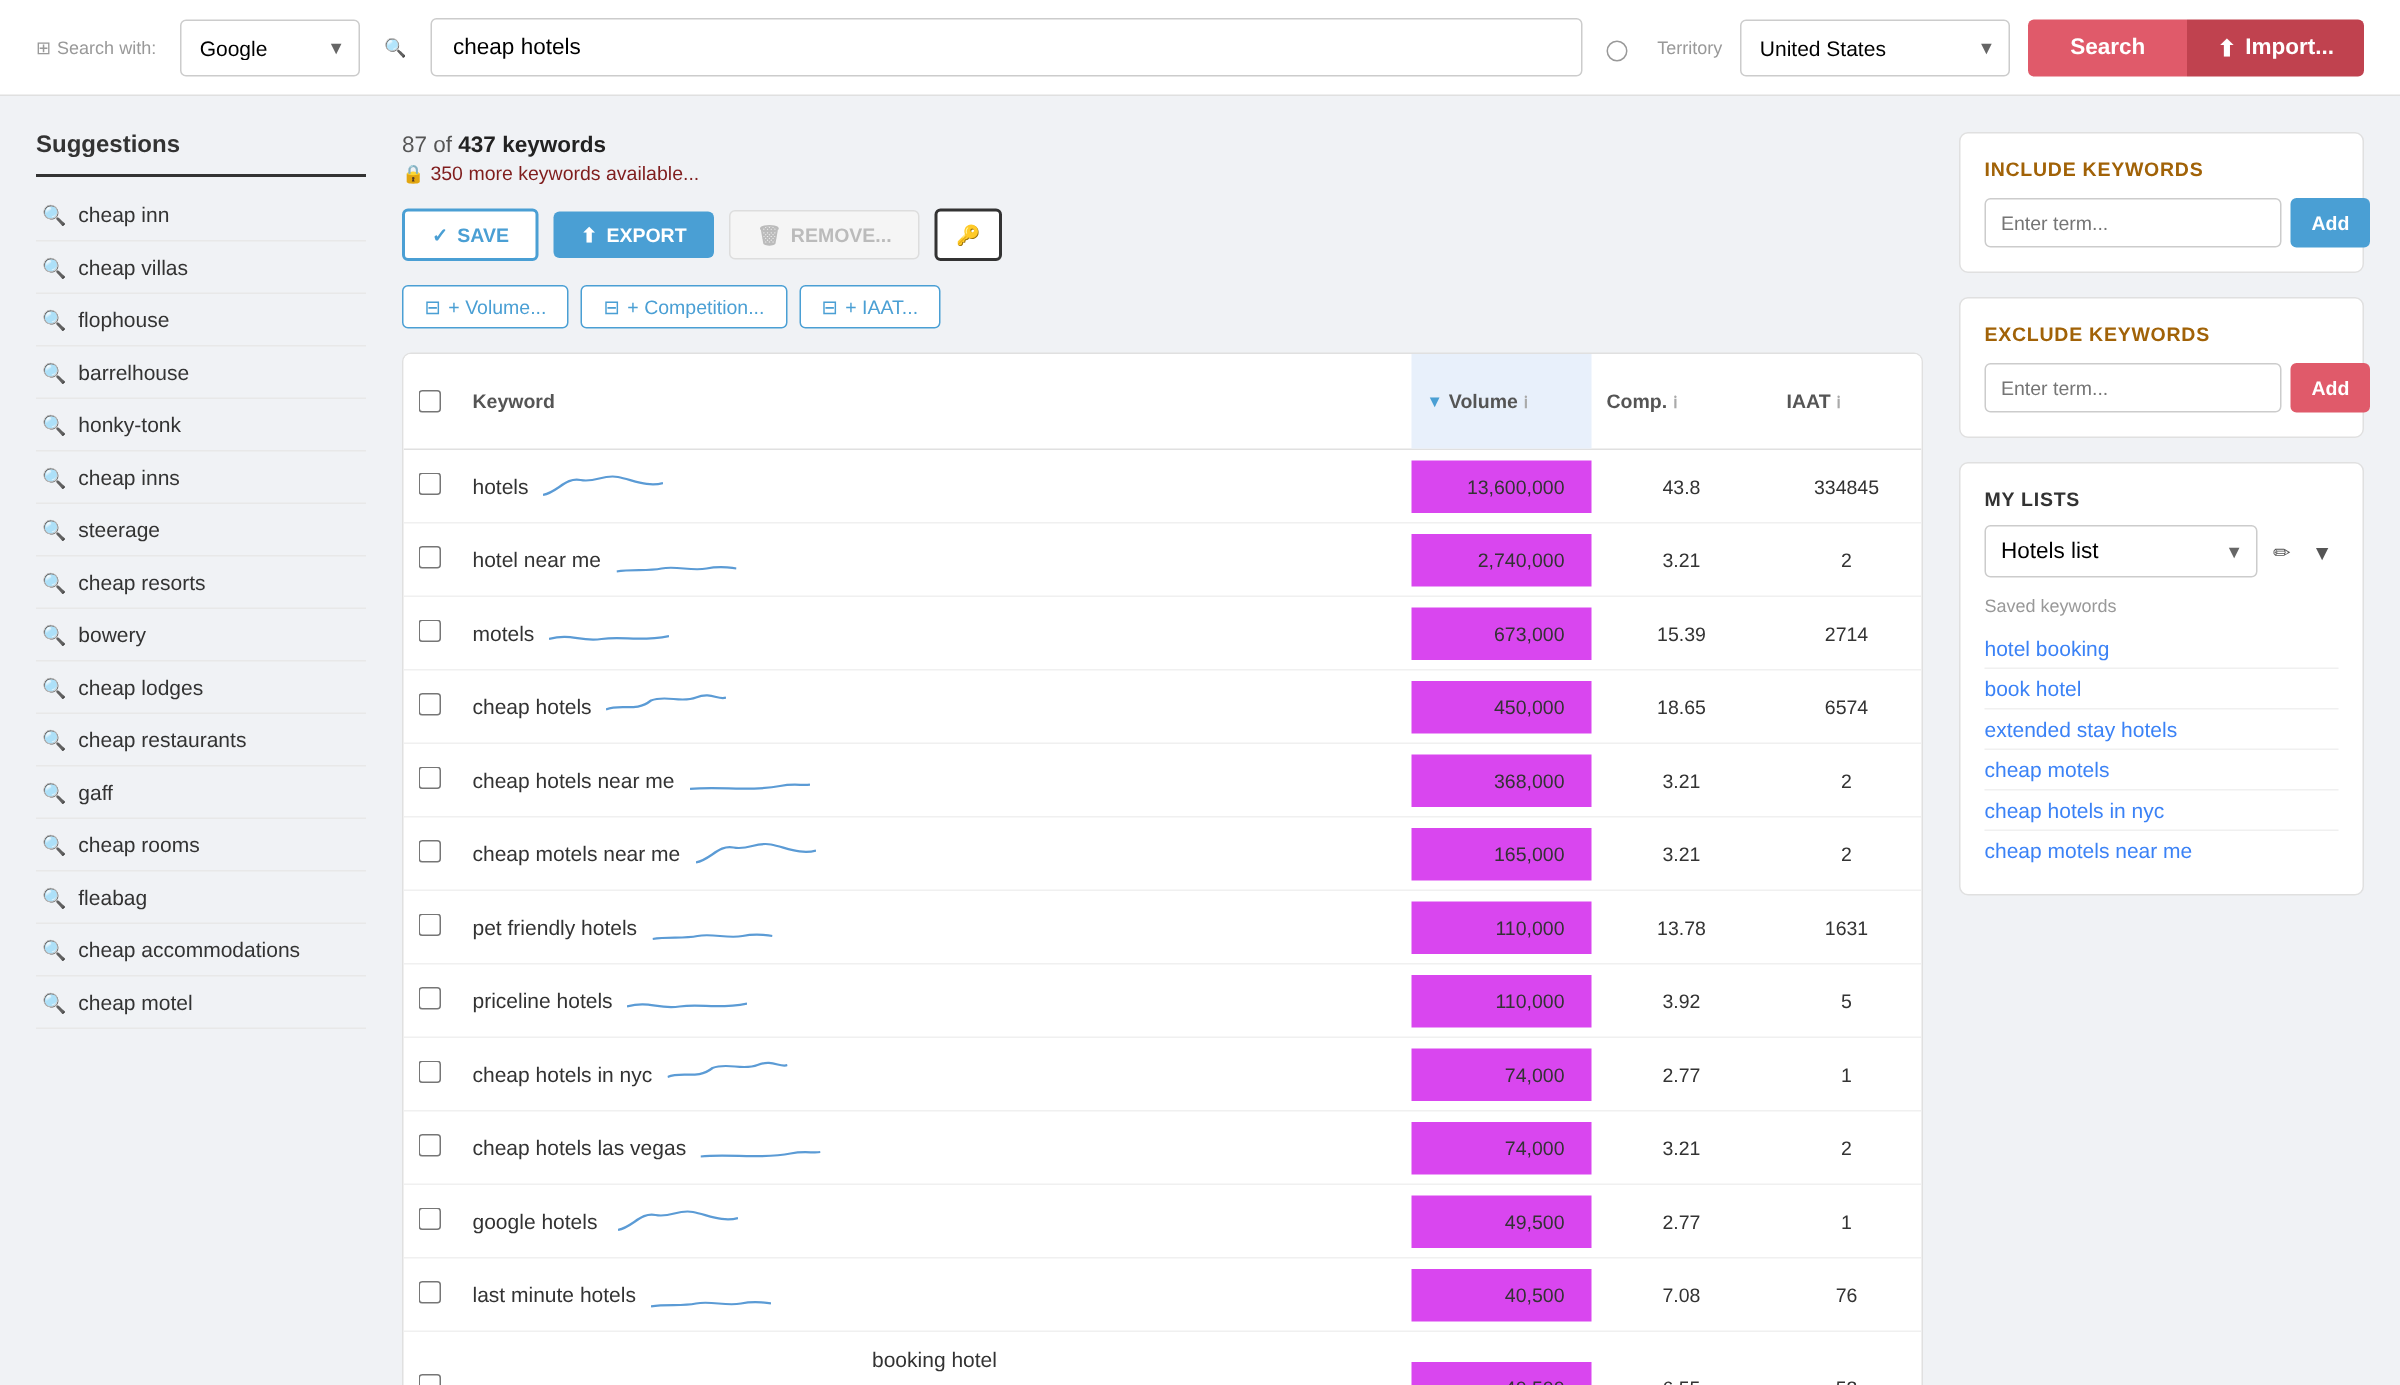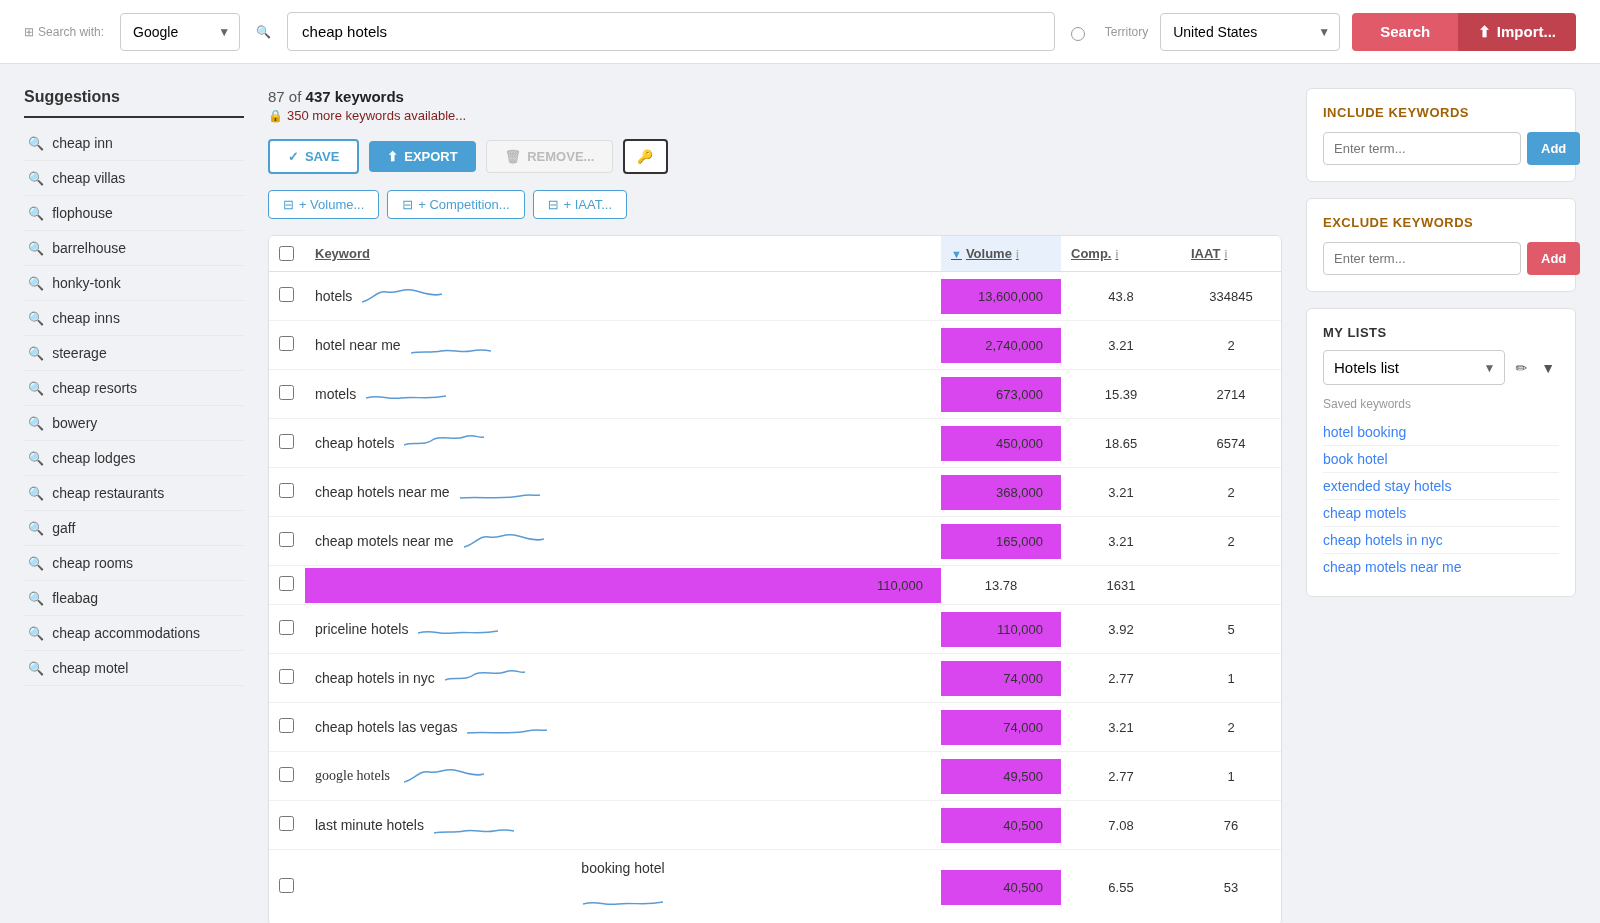--- a/index.html
+++ b/index.html
@@ -47,21 +47,21 @@
     .btn-remove { background: #f5f5f5; color: #bbb; border: 1px solid #ddd; padding: 8px 18px; border-radius: 4px; font-size: 13px; font-weight: 600; cursor: pointer; display: flex; align-items: center; gap: 6px; }
     .btn-key { background: #fff; border: 2px solid #333; padding: 8px 12px; border-radius: 4px; cursor: pointer; font-size: 13px; }
 
     
     .filter-bar { display: flex; gap: 8px; margin-bottom: 16px; }
     .btn-filter { border: 1px solid #4a9fd4; color: #4a9fd4; background: #fff; padding: 6px 14px; border-radius: 4px; font-size: 13px; cursor: pointer; display: flex; align-items: center; gap: 5px; }
 
     
     .keyword-table { background: #fff; border-radius: 6px; border: 1px solid #e0e0e0; overflow: hidden; }
     .table-header { display: grid; grid-template-columns: 36px 1fr 120px 120px 100px; background: #fff; border-bottom: 1px solid #e0e0e0; }
-    .th { padding: 10px 10px; font-size: 13px; font-weight: 600; color: #555; display: flex; align-items: center; gap: 4px; text-decoration: underline; }
+    .th { padding: 24px 10px; font-size: 13px; font-weight: 600; color: #555; display: flex; align-items: center; gap: 4px; }
     .th.volume-col { background: #e8f0fb; }
     .th-sort { color: #4a9fd4; font-size: 11px; }
     .th-info { color: #aaa; font-size: 11px; cursor: help; }
     .table-row { display: grid; grid-template-columns: 36px 1fr 120px 120px 100px; border-bottom: 1px solid #f0f0f0; align-items: center; }
     .td { padding: 10px 10px; font-size: 13px; color: #333; }
     .td.volume-col { background: #d946ef; text-align: right; padding-right: 18px; }
     .td.comp-col { text-align: center; }
     .td.iaat-col { text-align: center; }
     .td.keyword-col { font-size: 14px; }
     .checkbox { width: 15px; height: 15px; cursor: pointer; }
@@ -346,20 +346,26 @@
               <svg width="80" height="28" viewBox="0 0 80 28">
                 <path d="M0,20 C10,18 15,8 25,10 C35,12 40,6 50,8 C60,10 70,15 80,12" fill="none" stroke="#5b9bd5" stroke-width="1.5"></path>
               </svg>
             </div>
             <div class="td volume-col"><span class="volume-num">165,000</span></div>
             <div class="td comp-col">3.21</div>
             <div class="td iaat-col">2</div>
           </div>
           <div class="table-row">
             <div class="td"><input type="checkbox" class="checkbox" style=""></div>
+            <div class="td keyword-col" style="display: flex; align-items: center; gap: 10px;">
+              <span>pet friendly hotels</span>
+              <svg width="80" height="28" viewBox="0 0 80 28">
+                <path d="M0,22 C10,20 20,22 30,20 C40,18 50,22 60,20 C70,18 80,20 80,20" fill="none" stroke="#5b9bd5" stroke-width="1.5"></path>
+              </svg>
+            </div>
             <div class="td volume-col"><span class="volume-num">110,000</span></div>
             <div class="td comp-col">13.78</div>
             <div class="td iaat-col">1631</div>
           </div>
           <div class="table-row">
             <div class="td"><input type="checkbox" class="checkbox" style=""></div>
             <div class="td keyword-col" style="display: flex; align-items: center; gap: 10px;">
               <span>priceline hotels</span>
               <svg width="80" height="28" viewBox="0 0 80 28">
                 <path d="M0,18 C15,14 20,20 35,18 C50,16 60,20 80,16" fill="none" stroke="#5b9bd5" stroke-width="1.5"></path>
@@ -388,21 +394,21 @@
               <svg width="80" height="28" viewBox="0 0 80 28">
                 <path d="M0,20 C20,18 40,22 60,18 C70,16 75,18 80,17" fill="none" stroke="#5b9bd5" stroke-width="1.5"></path>
               </svg>
             </div>
             <div class="td volume-col"><span class="volume-num">74,000</span></div>
             <div class="td comp-col">3.21</div>
             <div class="td iaat-col">2</div>
           </div>
           <div class="table-row">
             <div class="td"><input type="checkbox" class="checkbox" style=""></div>
-            <div class="td keyword-col" style="display: flex; align-items: center; gap: 14px; font-family: Liberation Serif, serif;">
+            <div class="td keyword-col" style="display: flex; align-items: center; gap: 14px;">
               <span>google hotels</span>
               <svg width="80" height="28" viewBox="0 0 80 28">
                 <path d="M0,20 C10,18 15,8 25,10 C35,12 40,6 50,8 C60,10 70,15 80,12" fill="none" stroke="#5b9bd5" stroke-width="1.5"></path>
               </svg>
             </div>
             <div class="td volume-col"><span class="volume-num">49,500</span></div>
             <div class="td comp-col">2.77</div>
             <div class="td iaat-col">1</div>
           </div>
           <div class="table-row">

